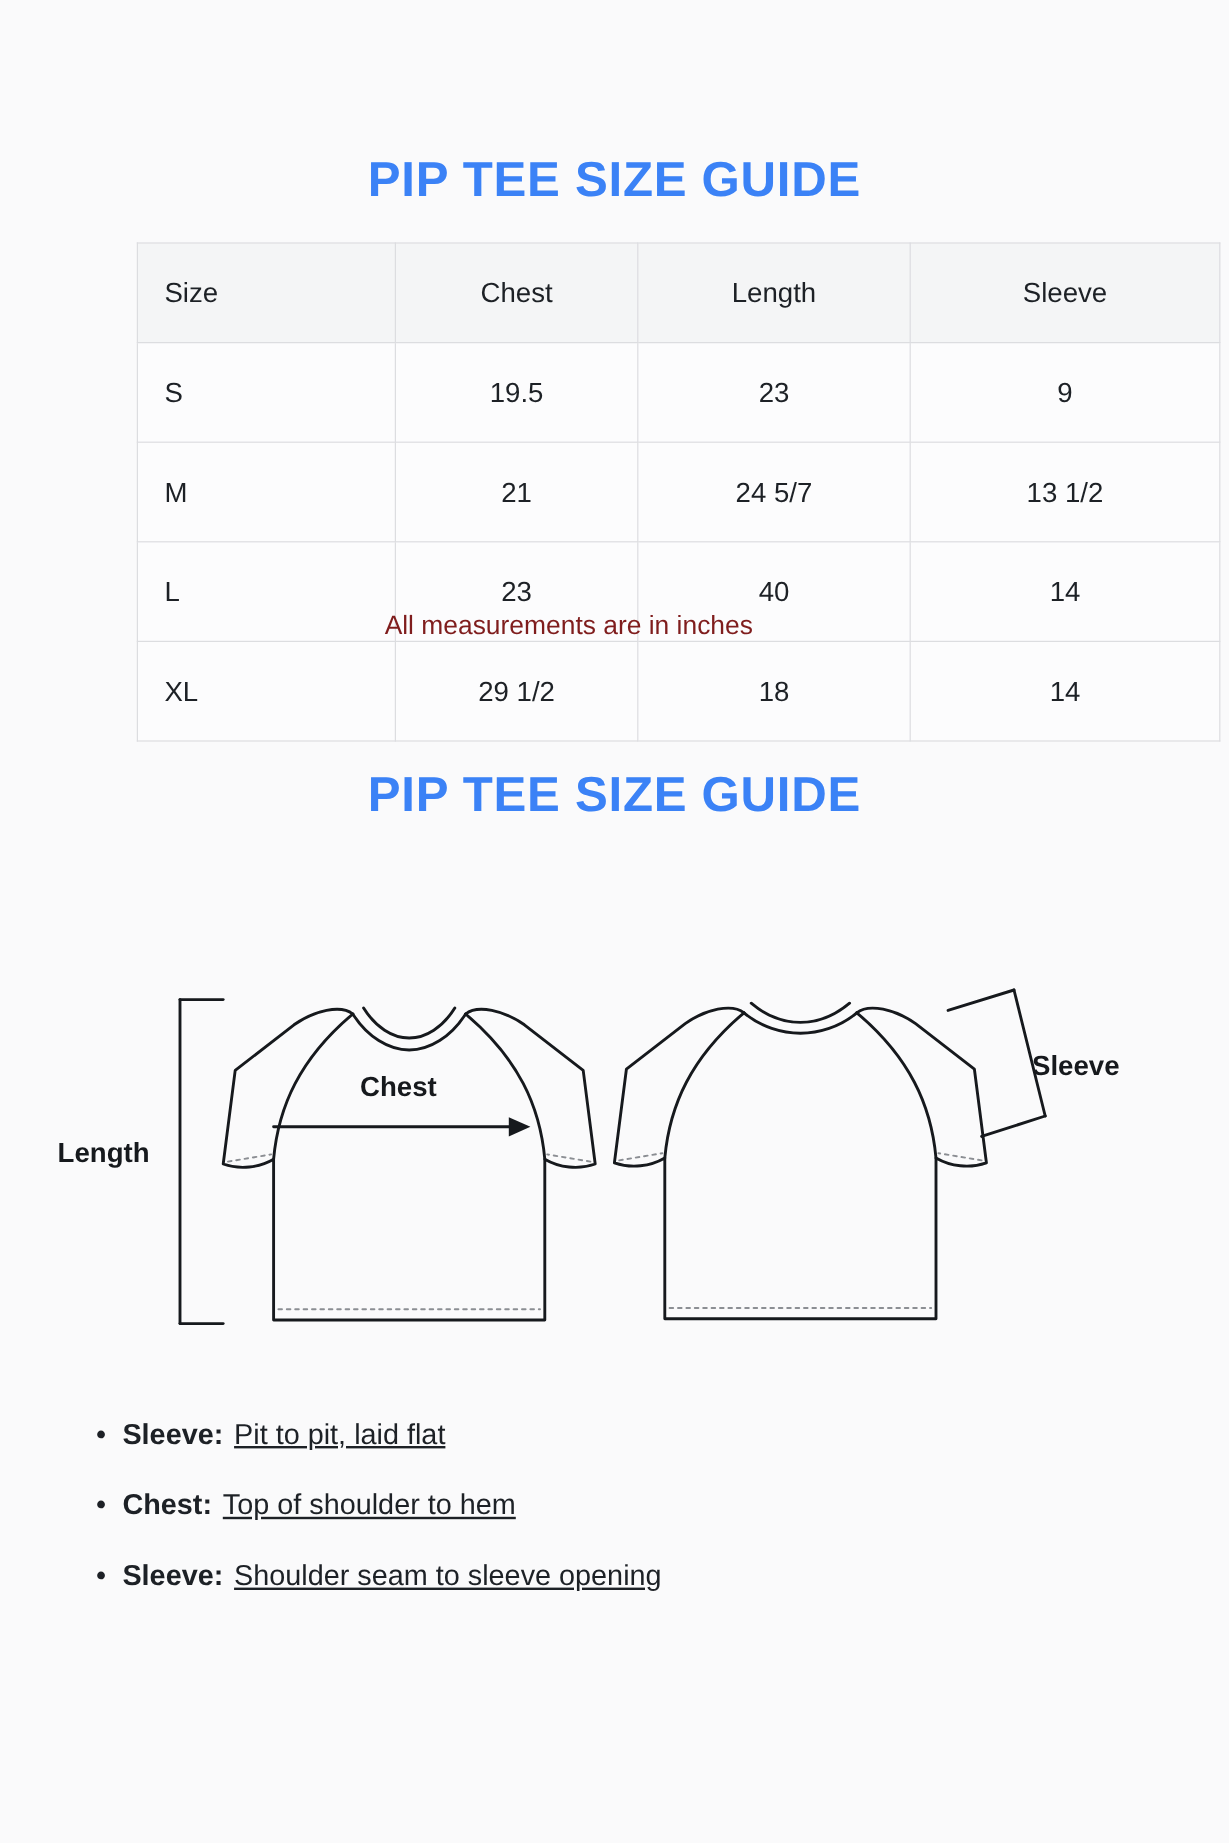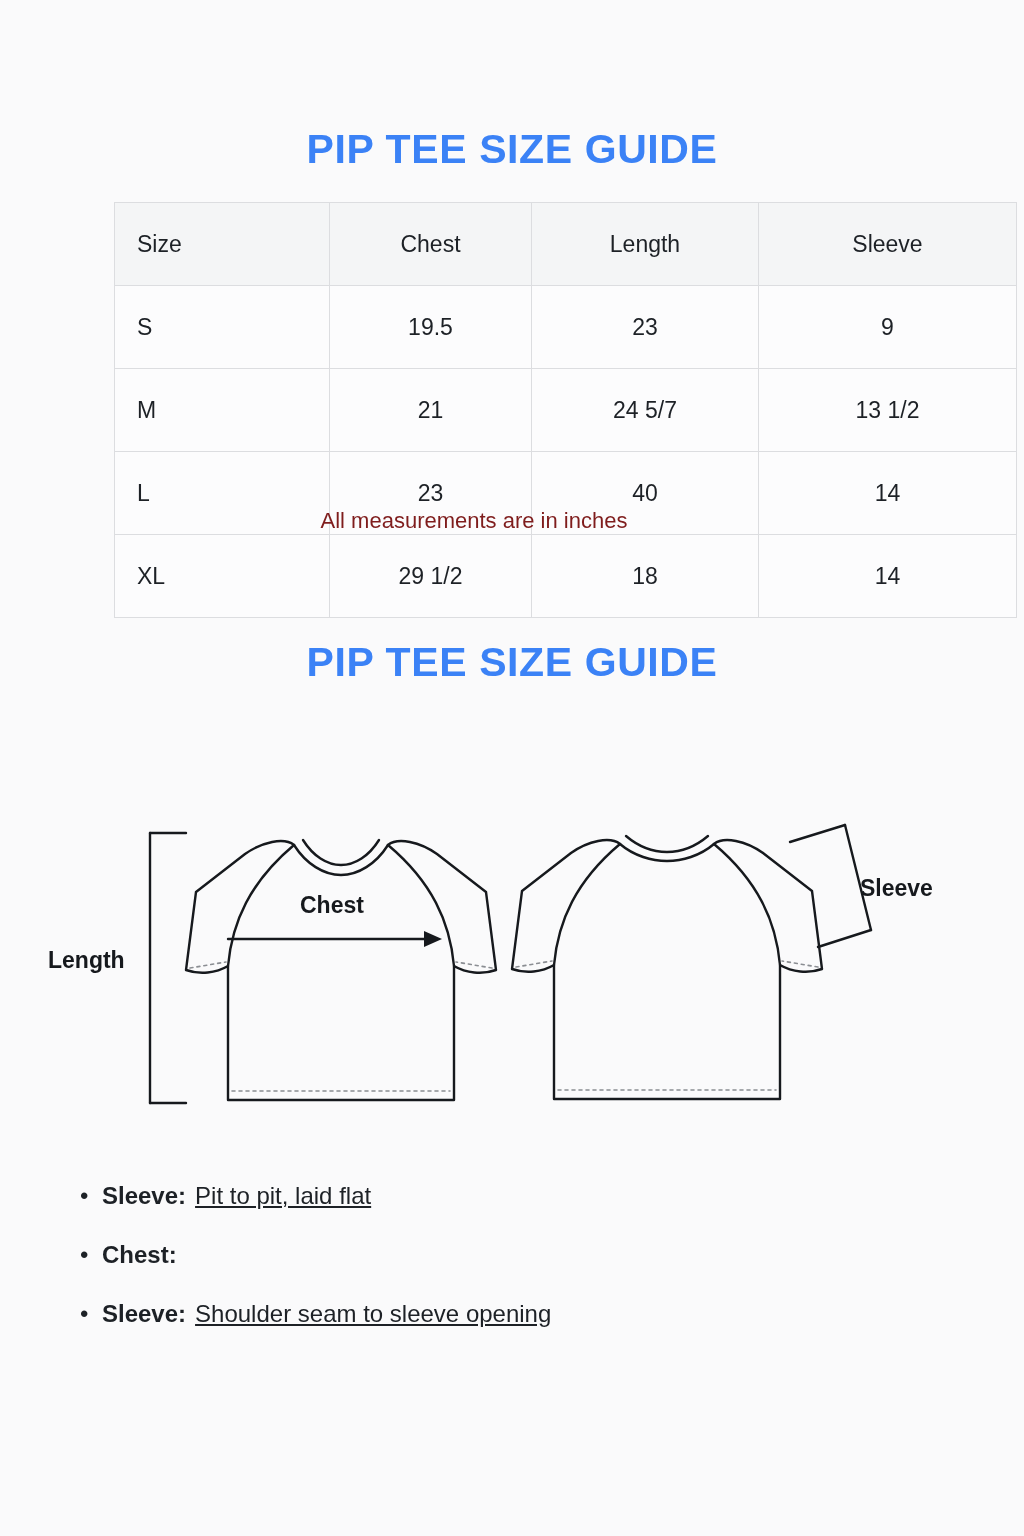--- a/index.html
+++ b/index.html
@@ -255,20 +255,21 @@
 
   <div class="bullet-row">
     <span class="bullet-dot">•</span>
     <span class="bullet-term">Sleeve:</span>
     <span class="bullet-desc">Pit to pit, laid flat</span>
   </div>
 
   <div class="bullet-row">
     <span class="bullet-dot">•</span>
     <span class="bullet-term">Chest:</span>
+    <span class="bullet-desc">Top of shoulder to hem</span>
   </div>
 
   <div class="bullet-row">
     <span class="bullet-dot">•</span>
     <span class="bullet-term">Sleeve:</span>
     <span class="bullet-desc">Shoulder seam to sleeve opening</span>
   </div>
 
 </div>
 

